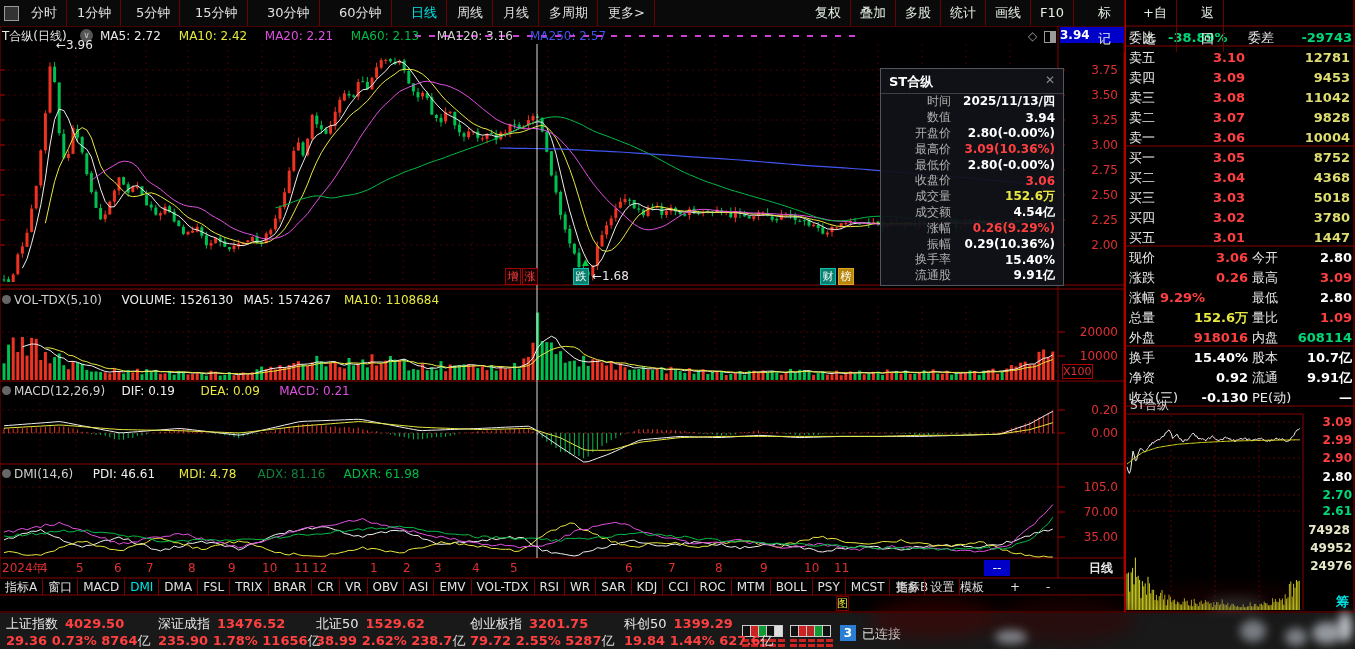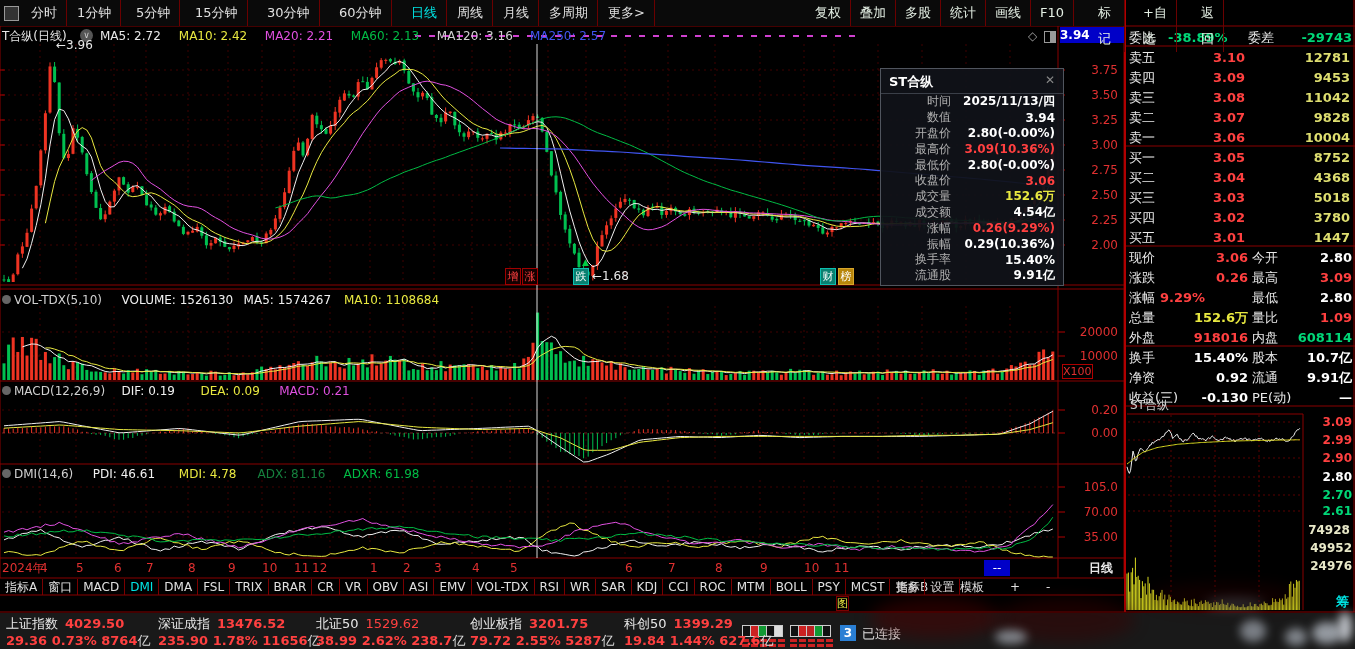--- a/index.html
+++ b/index.html
@@ -1335,21 +1335,21 @@
       <div class="prow">
         <span class="plab">流通股</span>
         <span class="pval" style="color: rgb(255, 255, 255);">9.91亿</span>
       </div>
     </div>
   <div id="statusbar">
       <div class="t" style="left: 6px; top: 3px; font-size: 13px;"><span style="color: rgb(232, 232, 232);">上证指数</span><span style="color: rgb(255, 64, 64); font-weight: bold; margin-left: 7px;">4029.50</span></div>
       <div class="t" style="left: 6px; top: 20px; font-size: 13px; color: rgb(255, 64, 64); font-weight: bold;">29.36 0.73% 8764<span style="color: rgb(221, 221, 221); font-weight: normal;">亿</span></div>
       <div class="t" style="left: 158px; top: 3px; font-size: 13px;"><span style="color: rgb(232, 232, 232);">深证成指</span><span style="color: rgb(255, 64, 64); font-weight: bold; margin-left: 7px;">13476.52</span></div>
       <div class="t" style="left: 158px; top: 20px; font-size: 13px; color: rgb(255, 64, 64); font-weight: bold;">235.90 1.78% 11656<span style="color: rgb(221, 221, 221); font-weight: normal;">亿</span></div>
-      <div class="t" style="left: 316px; top: 3px; font-size: 13px;"><span style="color: rgb(232, 232, 232);">北证50</span><span style="color: rgb(255, 64, 64); font-weight: normal; margin-left: 7px;">1529.62</span></div>
+      <div class="t" style="left: 316px; top: 3px; font-size: 13px;"><span style="color: rgb(232, 232, 232);">北证50</span><span style="color: rgb(255, 64, 64); font-weight: bold; margin-left: 7px;">1529.62</span></div>
       <div class="t" style="left: 316px; top: 20px; font-size: 13px; color: rgb(255, 64, 64); font-weight: bold;">38.99 2.62% 238.7<span style="color: rgb(221, 221, 221); font-weight: normal;">亿</span></div>
       <div class="t" style="left: 470px; top: 3px; font-size: 13px;"><span style="color: rgb(232, 232, 232);">创业板指</span><span style="color: rgb(255, 64, 64); font-weight: bold; margin-left: 7px;">3201.75</span></div>
       <div class="t" style="left: 470px; top: 20px; font-size: 13px; color: rgb(255, 64, 64); font-weight: bold;">79.72 2.55% 5287<span style="color: rgb(221, 221, 221); font-weight: normal;">亿</span></div>
       <div class="t" style="left: 624px; top: 3px; font-size: 13px;"><span style="color: rgb(232, 232, 232);">科创50</span><span style="color: rgb(255, 64, 64); font-weight: bold; margin-left: 7px;">1399.29</span></div>
       <div class="t" style="left: 624px; top: 20px; font-size: 13px; color: rgb(255, 64, 64); font-weight: bold;">19.84 1.44% 627.6<span style="color: rgb(221, 221, 221); font-weight: normal;">亿</span></div>
       <div style="position: absolute; left: 742px; top: 12px; width: 7px; height: 10px; background: rgb(17, 17, 17); border: 1px solid rgb(204, 204, 204);"></div>
       <div style="position: absolute; left: 750px; top: 12px; width: 7px; height: 10px; background: rgb(204, 34, 34); border: 1px solid rgb(204, 204, 204);"></div>
       <div style="position: absolute; left: 758px; top: 12px; width: 7px; height: 10px; background: rgb(17, 153, 51); border: 1px solid rgb(204, 204, 204);"></div>
       <div style="position: absolute; left: 766px; top: 12px; width: 7px; height: 10px; background: rgb(17, 17, 17); border: 1px solid rgb(204, 204, 204);"></div>
       <div style="position: absolute; left: 774px; top: 12px; width: 7px; height: 10px; background: rgb(221, 221, 221); border: 1px solid rgb(204, 204, 204);"></div>

